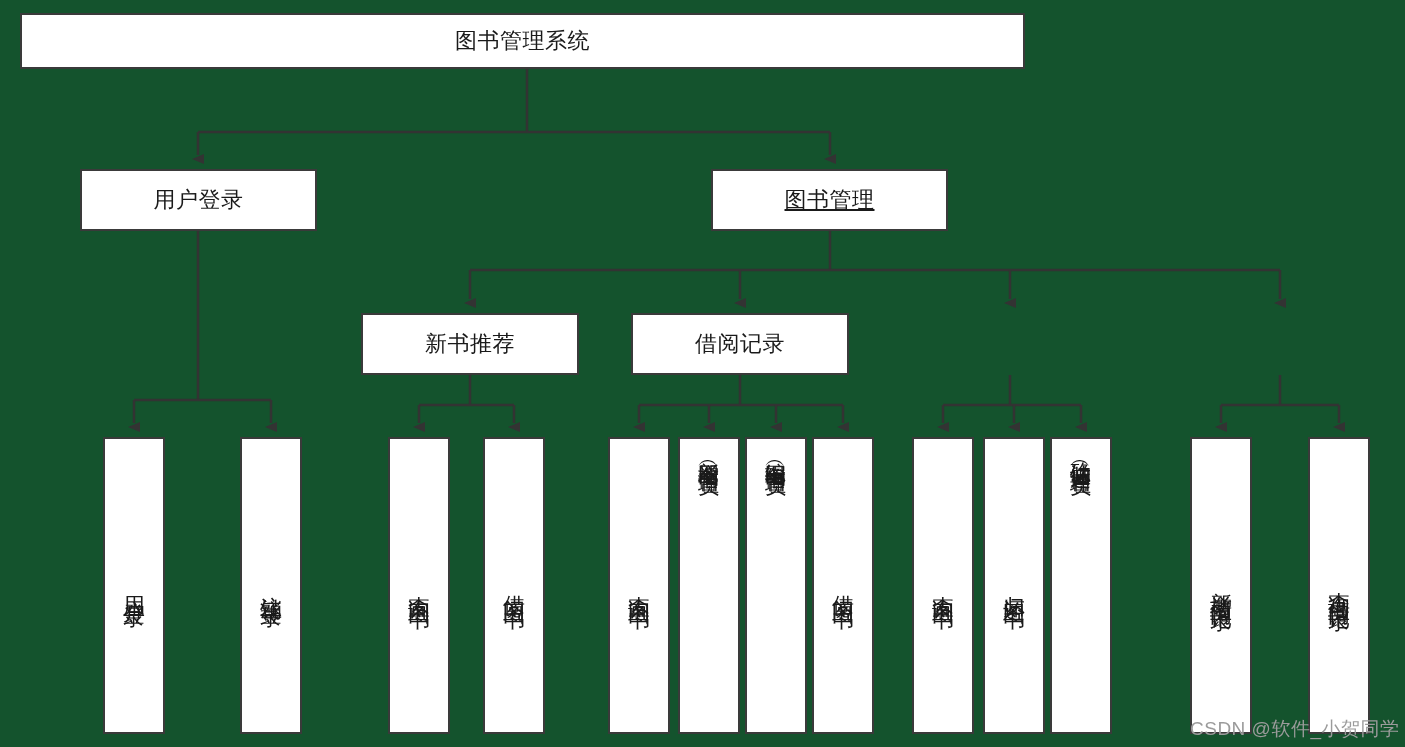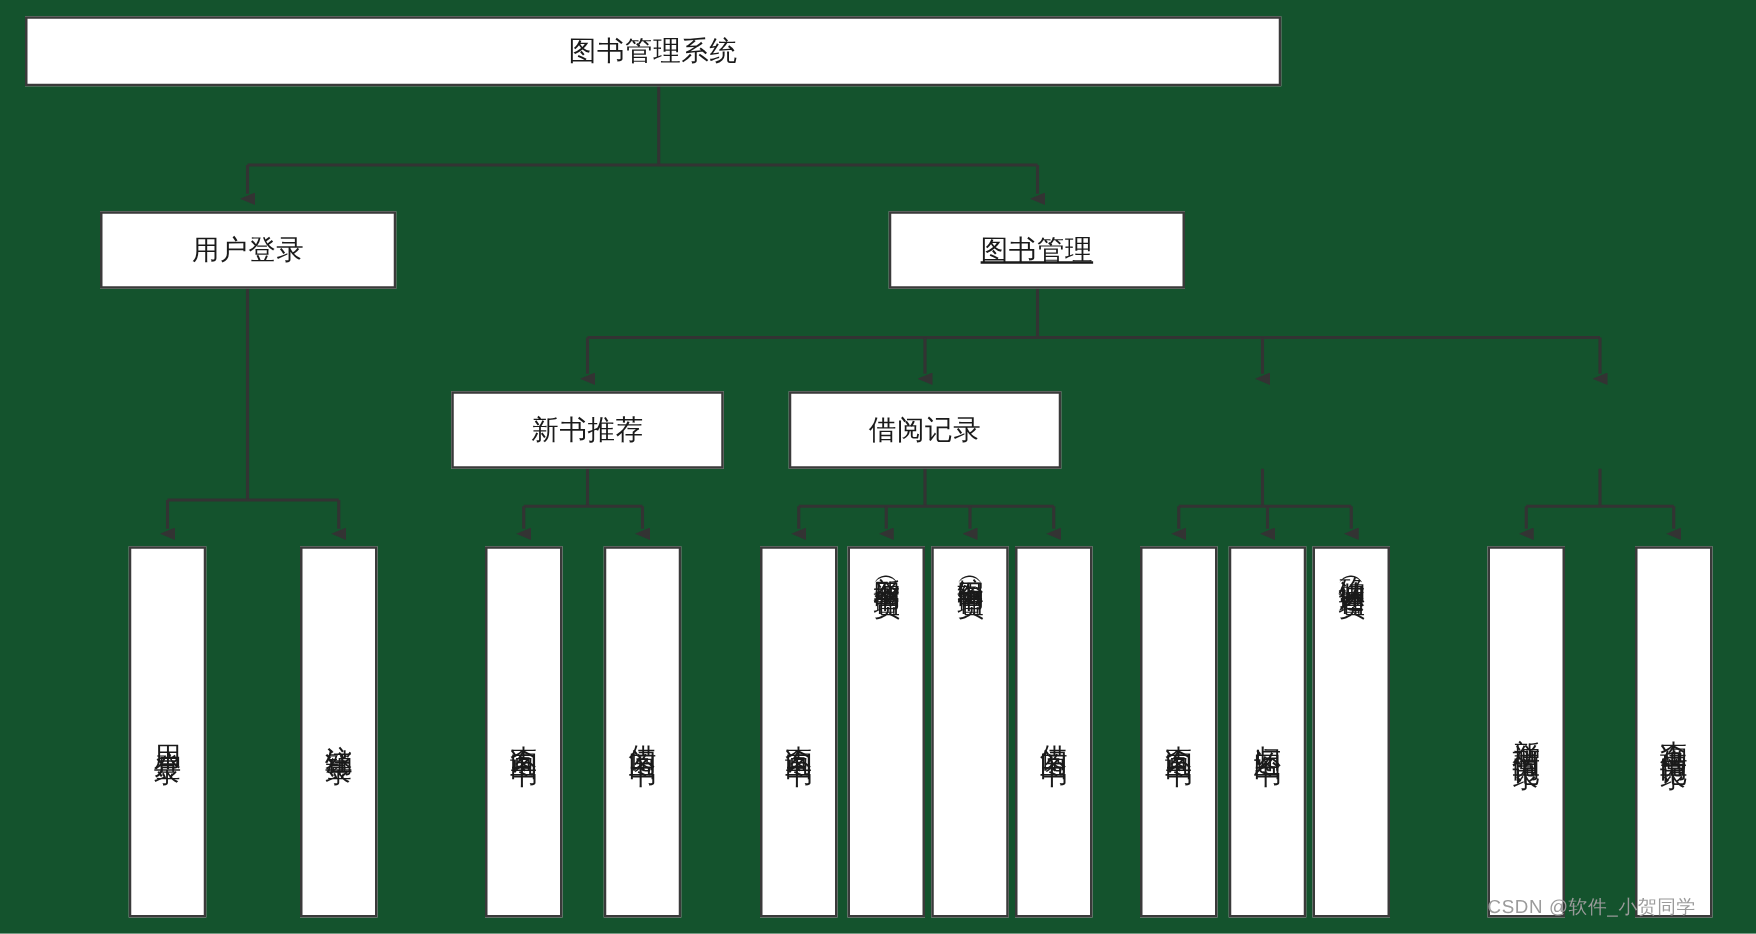--- a/index.html
+++ b/index.html
@@ -69,21 +69,21 @@
     height: 100%;
     align-items: center;
     justify-content: center;
   }
   .node.vert.anchor-top .vwrap {
     align-items: flex-start;
     padding-top: 6px;
   }
   .watermark {
     position: absolute;
-    font-size: 15px;
+    font-size: 19px;
     color: #9b9b9b;
     white-space: nowrap;
     letter-spacing: 0.5px;
   }
 </style>
 </head>
 <body>
 
 <div id="canvas">
 

